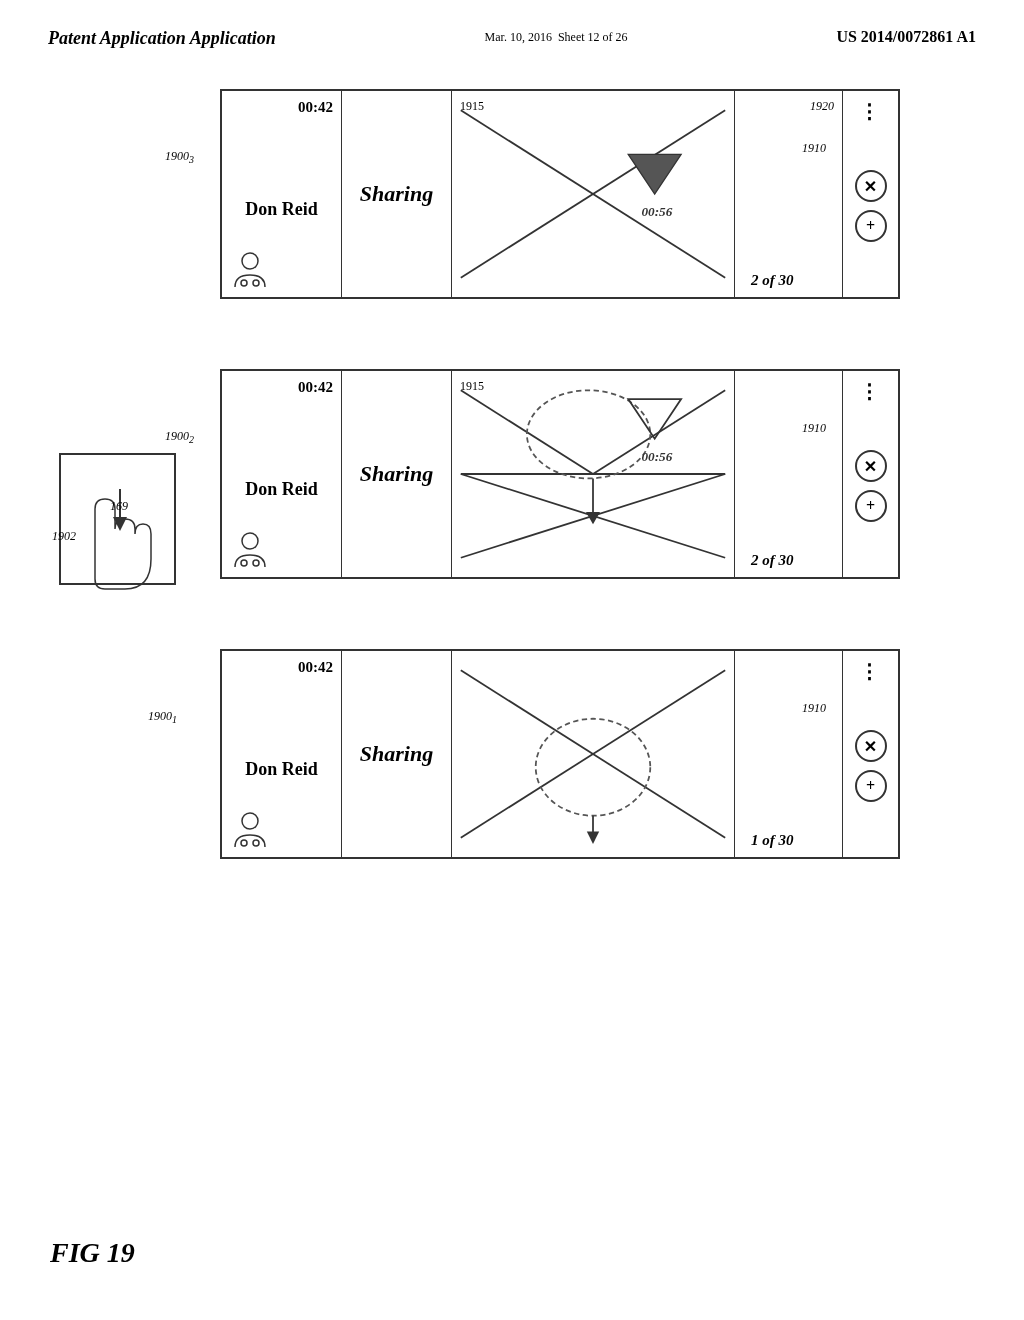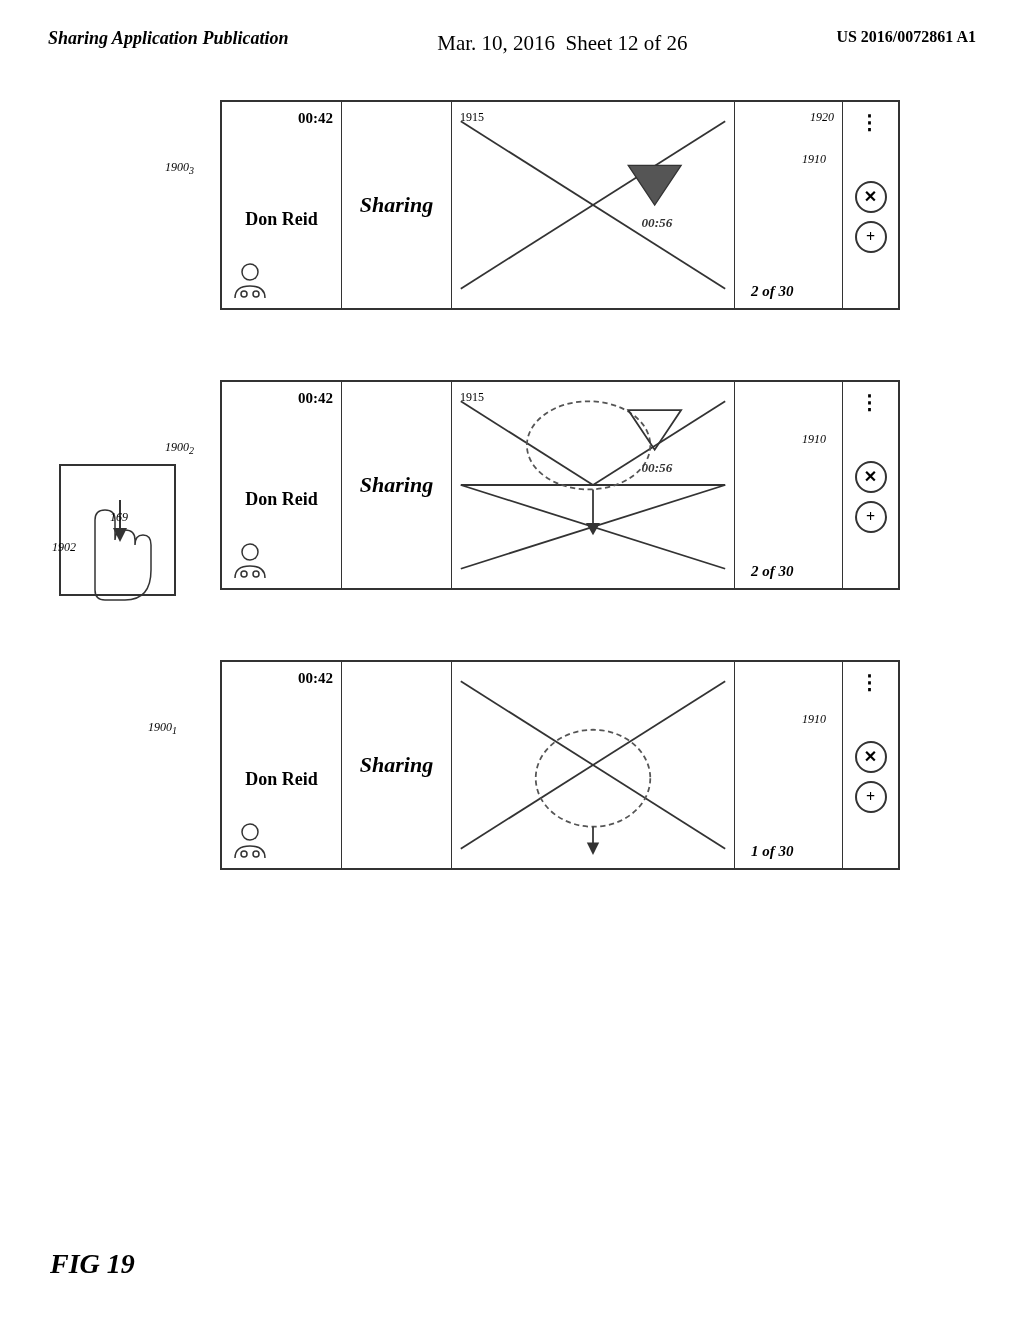--- a/index.html
+++ b/index.html
@@ -18,21 +18,21 @@
       justify-content: space-between;
       align-items: flex-start;
       padding: 28px 48px 0 48px;
     }
     .header-left {
       font-size: 18px;
       font-weight: bold;
       font-style: italic;
     }
     .header-center {
-      font-size: 21px;
+      font-size: 12px;
       text-align: center;
       line-height: 1.5;
     }
     .header-right {
       font-size: 16px;
       text-align: right;
       font-weight: bold;
     }
 
     
@@ -189,25 +189,25 @@
       align-items: center;
       justify-content: center;
       font-size: 16px;
       font-weight: bold;
     }
   </style>
 </head>
 <body>
 
 <div class="header">
-  <div class="header-left">Sharing Application Publication</div>
+  <div class="header-left">Patent Application Application</div>
   <div class="header-center">
     <span>Mar. 10, 2016</span>&nbsp;&nbsp;<span>Sheet 12 of 26</span>
   </div>
-  <div class="header-right">US 2016/0072861 A1</div>
+  <div class="header-right">US 2014/0072861 A1</div>
 </div>
 
 <div class="content">
 
   <div class="fig-label">FIG 19</div>
 
   <div class="panel-group panel-top">
 
     <div class="panel-section sec-info">
       <span class="time-label">00:42</span>

